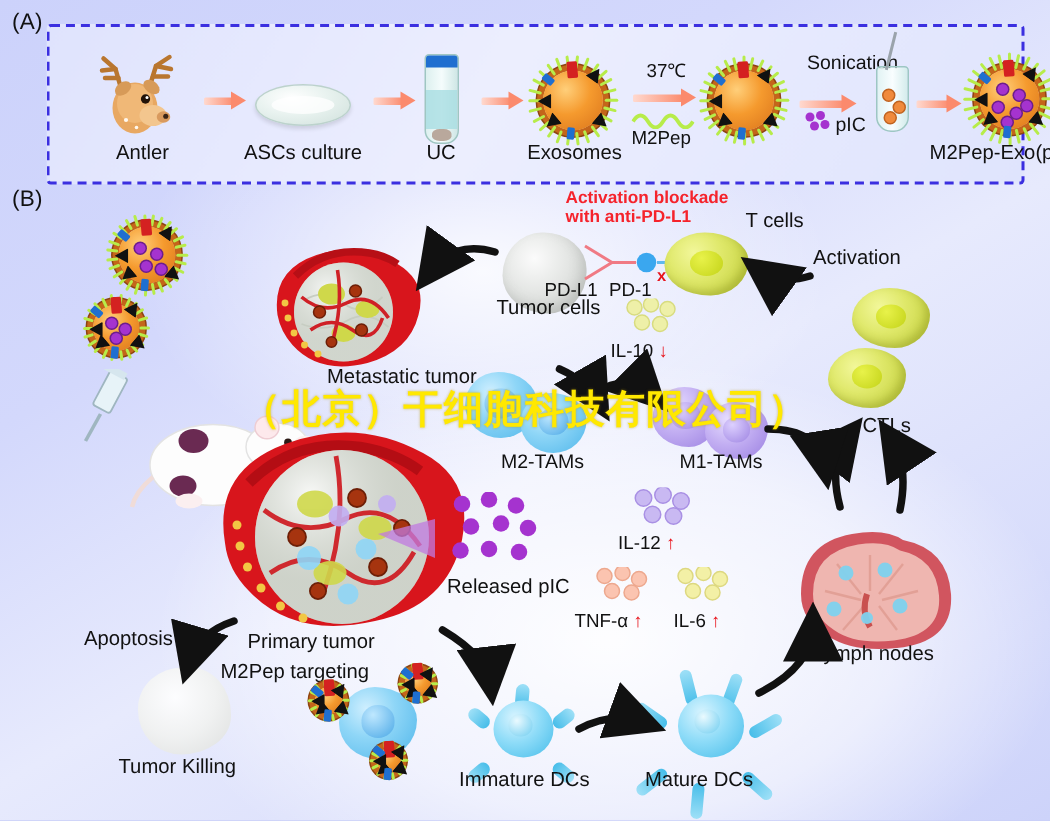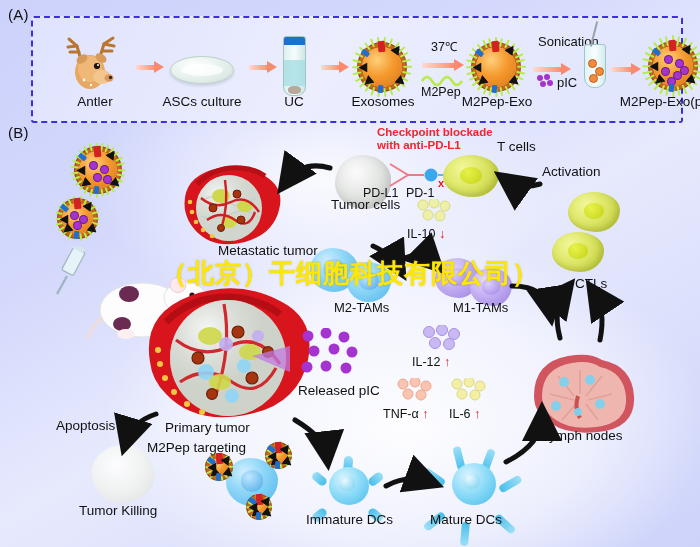--- a/index.html
+++ b/index.html
@@ -243,21 +243,20 @@
         <div class="spk" style="width: 2.4px; height: 9px; left: 48.7203px; top: 12.8884px; transform: rotate(424.286deg);"></div>
         <div class="spk" style="width: 2.4px; height: 9px; left: 50.2735px; top: 17.3271px; transform: rotate(437.143deg);"></div>
         <div class="nub" style="background: rgb(212, 33, 33); width: 7px; height: 11px; left: 26.5826px; top: 5.08372px; transform: rotate(-5deg);"></div>
         <div class="nub" style="background: rgb(31, 111, 208); width: 5px; height: 8px; left: 11.647px; top: 12.8587px; transform: rotate(-50deg);"></div>
         <div class="nub" style="background: transparent; width: 0px; height: 0px; left: 41.1187px; top: 8.97865px; transform: rotate(35deg); border-left: 5px solid transparent; border-right: 5px solid transparent; border-bottom: 9px solid rgb(17, 17, 17);"></div>
         <div class="nub" style="background: transparent; width: 0px; height: 0px; left: 11.647px; top: 41.1413px; transform: rotate(230deg); border-left: 5px solid transparent; border-right: 5px solid transparent; border-bottom: 9px solid rgb(17, 17, 17);"></div>
         <div class="nub" style="background: transparent; width: 0px; height: 0px; left: 45.353px; top: 41.1413px; transform: rotate(130deg); border-left: 5px solid transparent; border-right: 5px solid transparent; border-bottom: 9px solid rgb(17, 17, 17);"></div>
         <div class="nub" style="background: rgb(31, 111, 208); width: 5px; height: 8px; left: 26.5826px; top: 48.9163px; transform: rotate(185deg);"></div>
         <div class="nub" style="background: transparent; width: 0px; height: 0px; left: 6.5px; top: 27px; transform: rotate(270deg); border-left: 5px solid transparent; border-right: 5px solid transparent; border-bottom: 9px solid rgb(17, 17, 17);"></div>
       </div>
-    <div class="a-caption" style="left:406px;top:76px;width:116px;">M2Pep-Exo</div>
 
     <div class="small-lab" style="left:505px;top:16px;font-weight:normal;font-size:13px;">Sonication</div>
     <div class="a-arrow" style="left:500px;top:46px;width:38px;">
       <div class="shaft"></div>
         <div class="head"></div>
     </div>
     <svg style="position:absolute;left:503px;top:56px;" width="18" height="14" viewBox="0 0 18 14">
       <circle cx="4" cy="4" r="3" fill="#a533cf"></circle>
         <circle cx="11" cy="3" r="3" fill="#a533cf"></circle>
       <circle cx="7" cy="10" r="3" fill="#a533cf"></circle>
@@ -462,21 +461,21 @@
           <circle cx="26" cy="72" r="2.3"></circle>
           <circle cx="35" cy="78" r="2.3"></circle>
         </g>
     </svg>
   </div>
   <div class="lab big" style="left:183px;top:243px;margin-left:35px;">Metastatic tumor</div>
 
   <div class="greycell" style="left:335px;top:155px;width:56px;height:54px;"></div>
   <div class="lab big" style="left:331px;top:197px;">Tumor cells</div>
 
-  <div class="red-note" style="left:377px;top:126px;">Checkpoint blockade</div>
+  <div class="red-note" style="left:377px;top:126px;">Activation blockade</div>
   <div class="red-note" style="left:377px;top:139px;">with anti-PD-L1</div>
 
   <svg style="position:absolute;left:388px;top:160px;" width="110" height="34" viewBox="0 0 110 34">
     <path d="M2 4 L20 15 L2 26" stroke="#f07a84" stroke-width="2" fill="none"></path>
     <line x1="20" y1="15" x2="36" y2="15" stroke="#f07a84" stroke-width="2"></line>
     <circle cx="43" cy="15" r="6.5" fill="#3aa7ef"></circle>
     <line x1="50" y1="15" x2="78" y2="15" stroke="#5fb9ef" stroke-width="2"></line>
     <text x="50" y="27" font-size="11" fill="#e8141c" font-weight="bold" font-family="Liberation Sans">x</text>
   </svg>
   <div class="lab" style="left:363px;top:186px;font-size:12.5px;">PD-L1</div>

